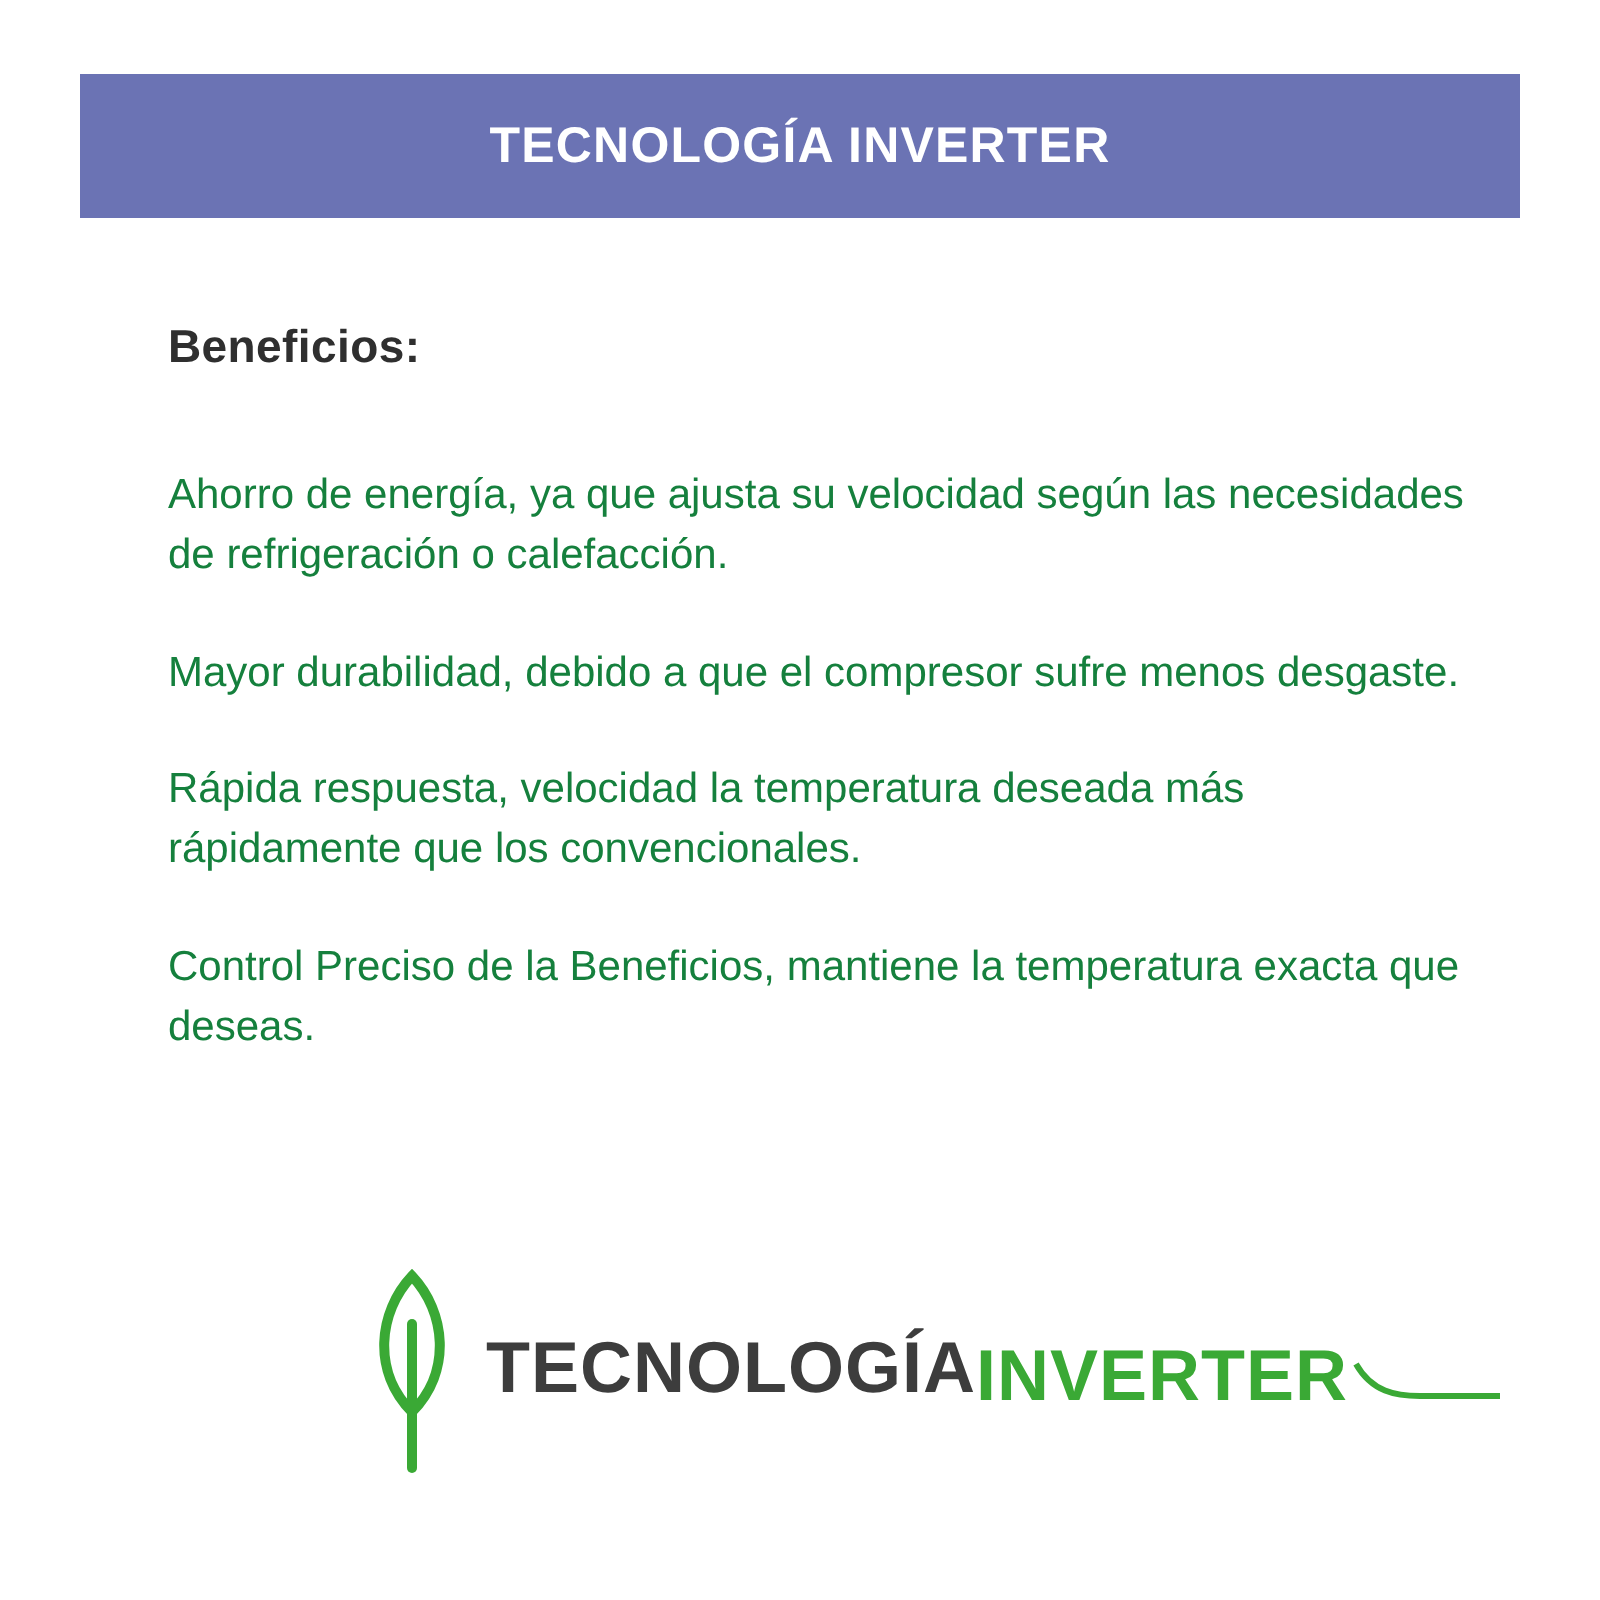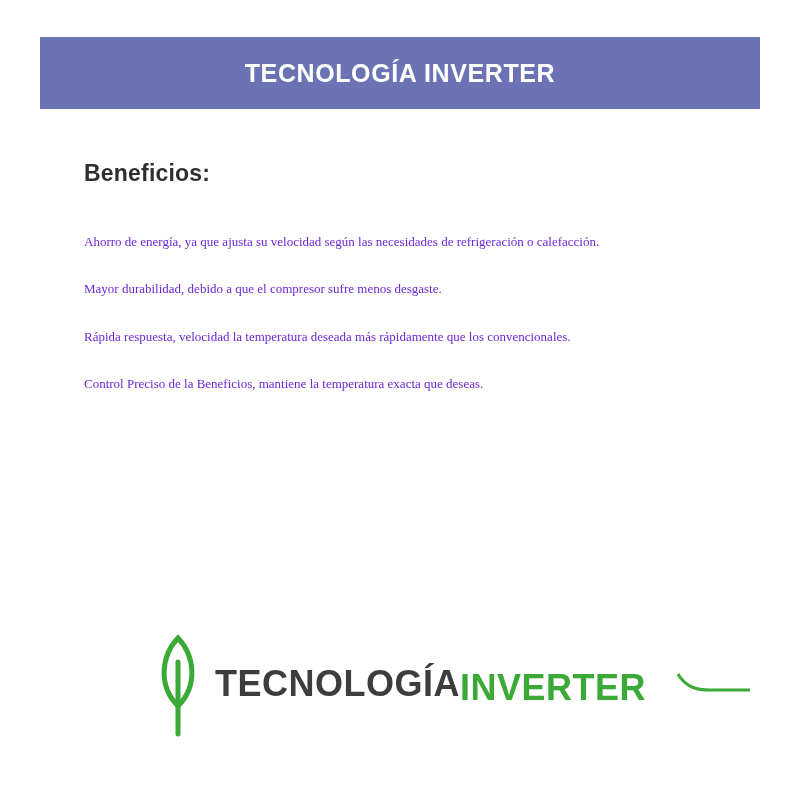--- a/index.html
+++ b/index.html
@@ -45,26 +45,25 @@
     width: 660px;
   }
   .benefits-heading {
     font-size: 23px;
     font-weight: bold;
     color: #2f2f2f;
     margin: 0 0 46px 0;
     letter-spacing: 0.2px;
   }
   .benefit-item {
-    font-size: 13px;
+    font-size: 21px;
     line-height: 1.42;
-    color: #6d28d9;
+    color: #15803d;
     margin: 0 0 29px 0;
     max-width: 655px;
-    font-family: Liberation Serif, serif;
   }
   .benefit-item:last-child {
     margin-bottom: 0;
   }
   .logo {
     position: absolute;
     right: 48px;
     bottom: 62px;
     display: flex;
     align-items: center;
@@ -83,22 +82,22 @@
     line-height: 1;
   }
   .logo-line1 {
     font-size: 36px;
     font-weight: bold;
     color: #3d3d3d;
     letter-spacing: 0.5px;
   }
   .logo-line2-wrap {
     display: flex;
+    align-items: flex-end;
     margin-top: 4px;
-    gap: 28px;
   }
   .logo-line2 {
     font-size: 36px;
     font-weight: bold;
     color: #3aa935;
     letter-spacing: 0.5px;
   }
   .logo-swoosh {
     margin-left: 2px;
     margin-bottom: 6px;

